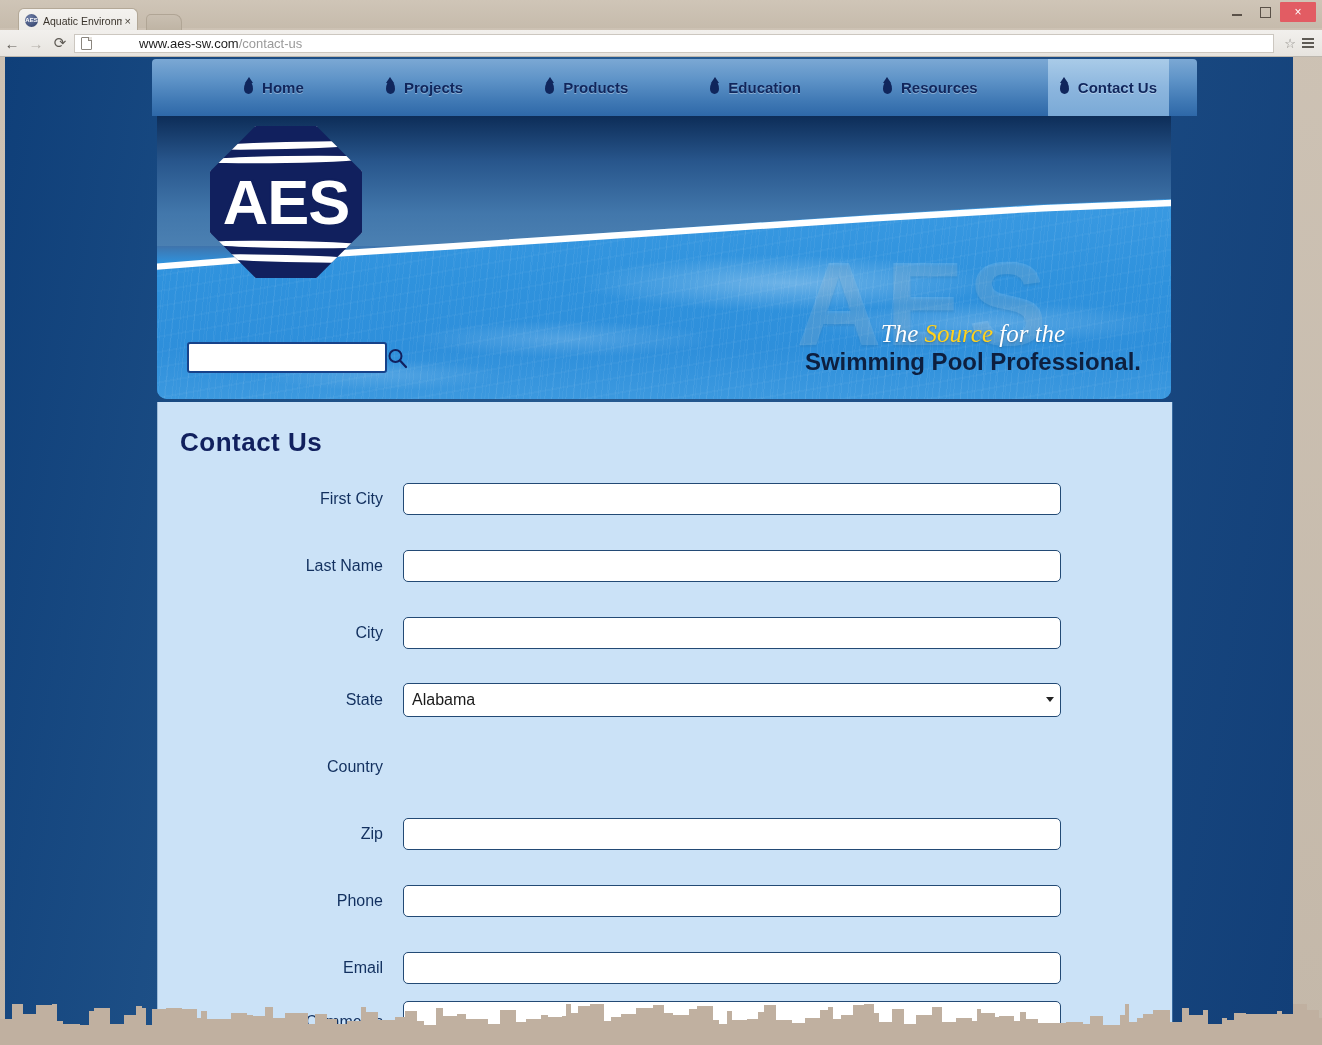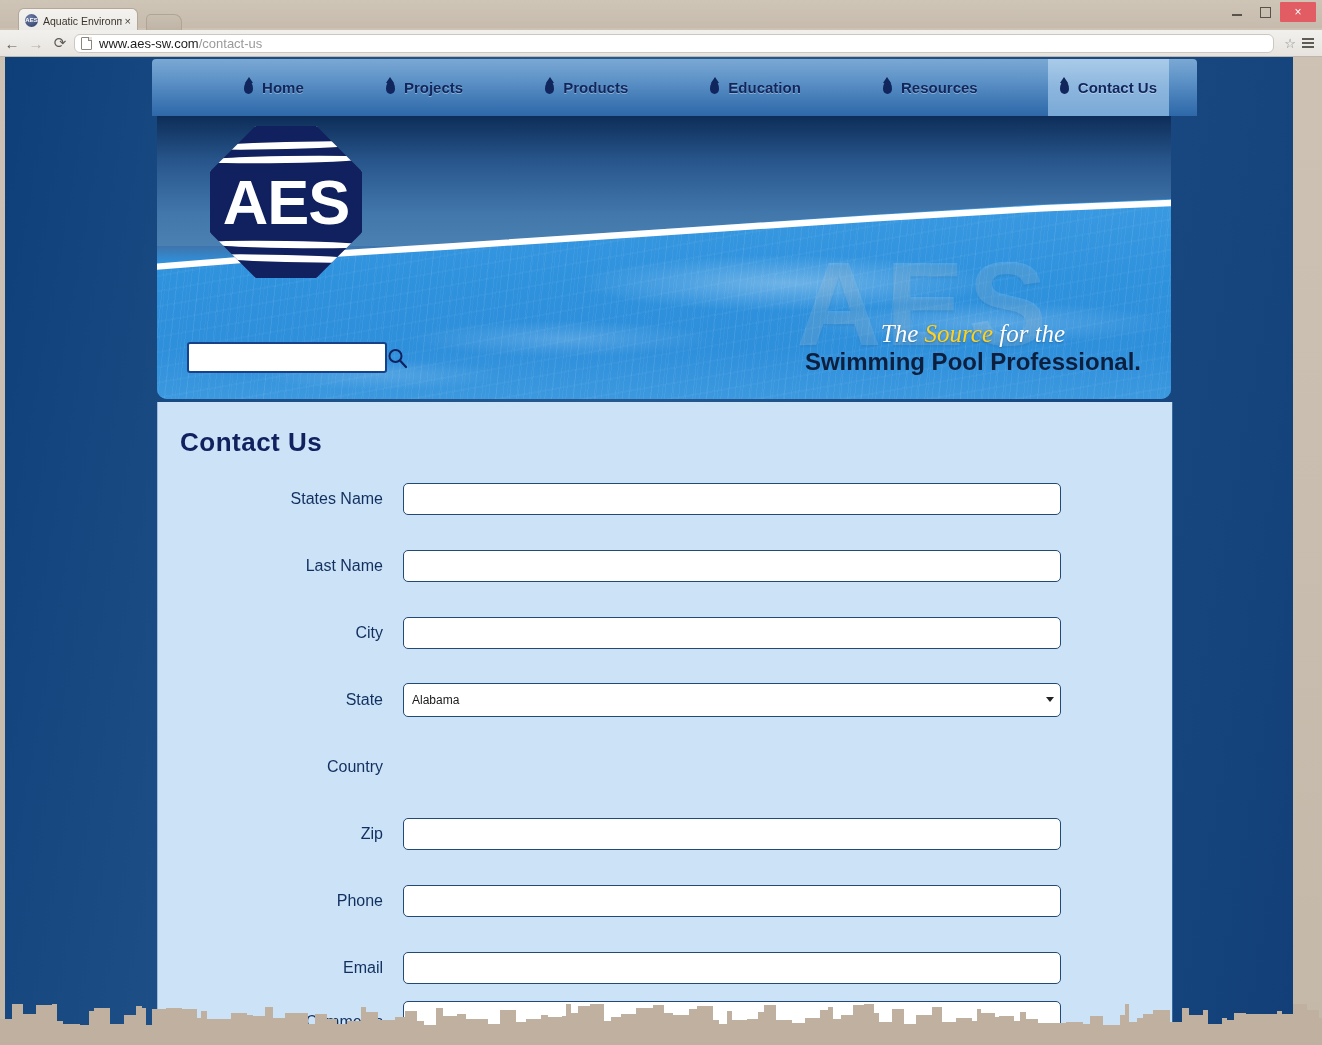--- a/index.html
+++ b/index.html
@@ -69,22 +69,22 @@
     border-bottom:1px solid #bdb7ae;
     display:flex;align-items:center;
   }
   .navbtn{
     width:24px;height:24px;display:flex;align-items:center;justify-content:center;
     font-size:15px;color:#5e5a54;
   }
   .navbtn.disabled{color:#b3afa9;}
   #urlbar{
     flex:1 1 auto;height:19px;margin:0 4px 0 2px;
-    background:#ffffff;border:1px solid #ccc7c0;border-radius:6px;
-    display:flex;align-items:center;padding:0 6px;box-sizing:border-box;
+    background:#ffffff;border:1px solid #ccc7c0;border-radius:0;
+    display:flex;align-items:center;padding:0 6px;box-sizing:border-box;gap:40px;
   }
   #page-icon{
     width:9px;height:11px;border:1px solid #8a857e;border-radius:1px;background:#fff;
     margin-right:7px;position:relative;flex:0 0 auto;
   }
   #page-icon:after{content:"";position:absolute;right:-1px;top:-1px;width:3px;height:3px;background:#e7e4df;border-left:1px solid #8a857e;border-bottom:1px solid #8a857e;}
   #url-text{font-size:13px;color:#1d1d1d;white-space:nowrap;}
   #url-text .path{color:#9a9a9a;}
   #star-icon{font-size:13px;color:#8d8a85;margin:0 6px;}
   #menu-icon{width:12px;margin-right:8px;display:flex;flex-direction:column;gap:2px;}
@@ -254,21 +254,21 @@
   .field{
     width:658px;flex:0 0 auto;height:32px;box-sizing:border-box;
     background:#ffffff;border:1.5px solid #234a75;border-radius:5px;
     font-size:15px;color:#1a1a1a;padding:0 8px;outline:none;
     font-family:"Liberation Sans",sans-serif;
   }
   .field.select{
     display:flex;align-items:center;justify-content:space-between;
     height:34px;padding-right:6px;
   }
-  .field.select .sel-value{font-size:12px;color:#1a1a1a;}
+  .field.select .sel-value{font-size:16px;color:#1a1a1a;}
   .field.select .chev{
     width:0;height:0;border-left:4px solid transparent;border-right:4px solid transparent;
     border-top:5px solid #222222;
   }
   .field.textarea{height:120px;border-radius:5px;}
 
   
   #torn-edge{
     position:absolute;left:0;bottom:0;width:1322px;height:46px;
     pointer-events:none;
@@ -377,21 +377,21 @@
       <div id="tagline">
         <div id="tagline-1"><span>The </span><span class="src">Source</span><span> for  the</span></div>
         <div id="tagline-2">Swimming Pool Professional.</div>
       </div>
     </div>
 
     <div id="content-panel">
       <div id="page-title">Contact Us</div>
       <div id="contact-form">
           <div class="form-row">
-            <div class="form-label">States Name</div>
+            <div class="form-label">First City</div>
             <input type="text" class="field" style="">
           </div>
           <div class="form-row">
             <div class="form-label">Last Name</div>
             <input type="text" class="field" style="">
           </div>
           <div class="form-row">
             <div class="form-label">City</div>
             <input type="text" class="field" style="">
           </div>

